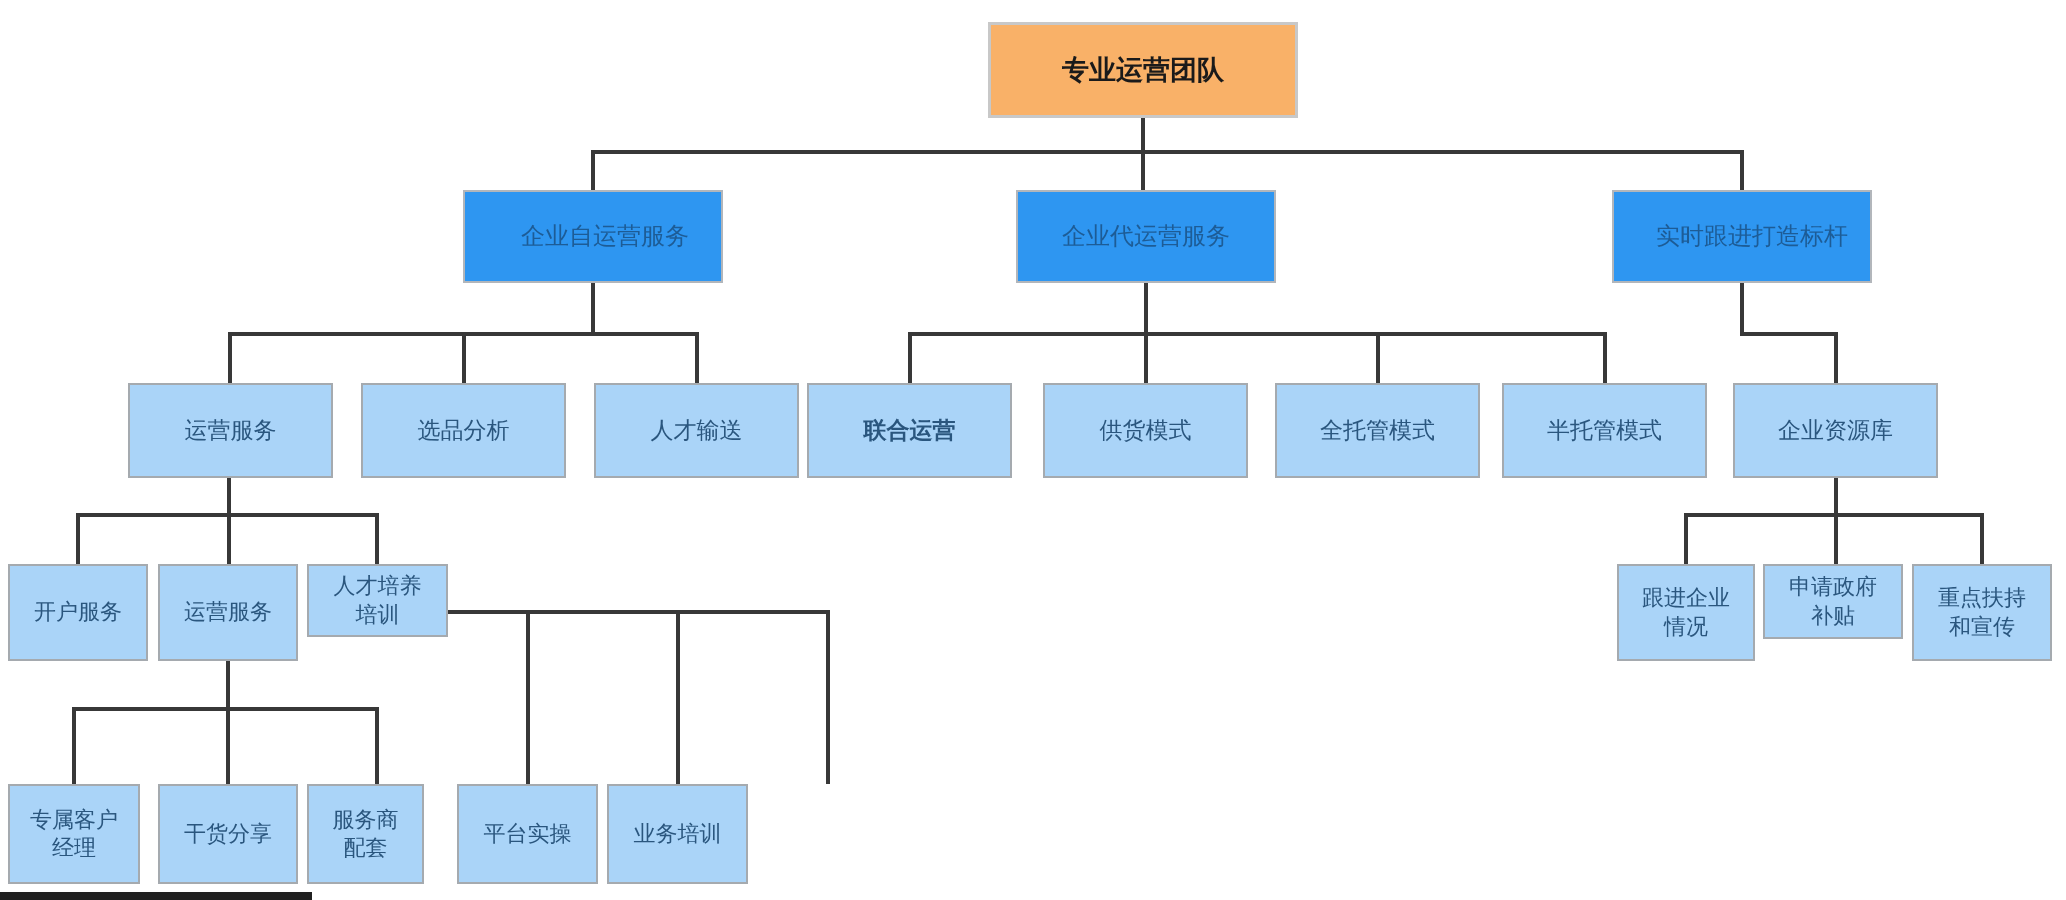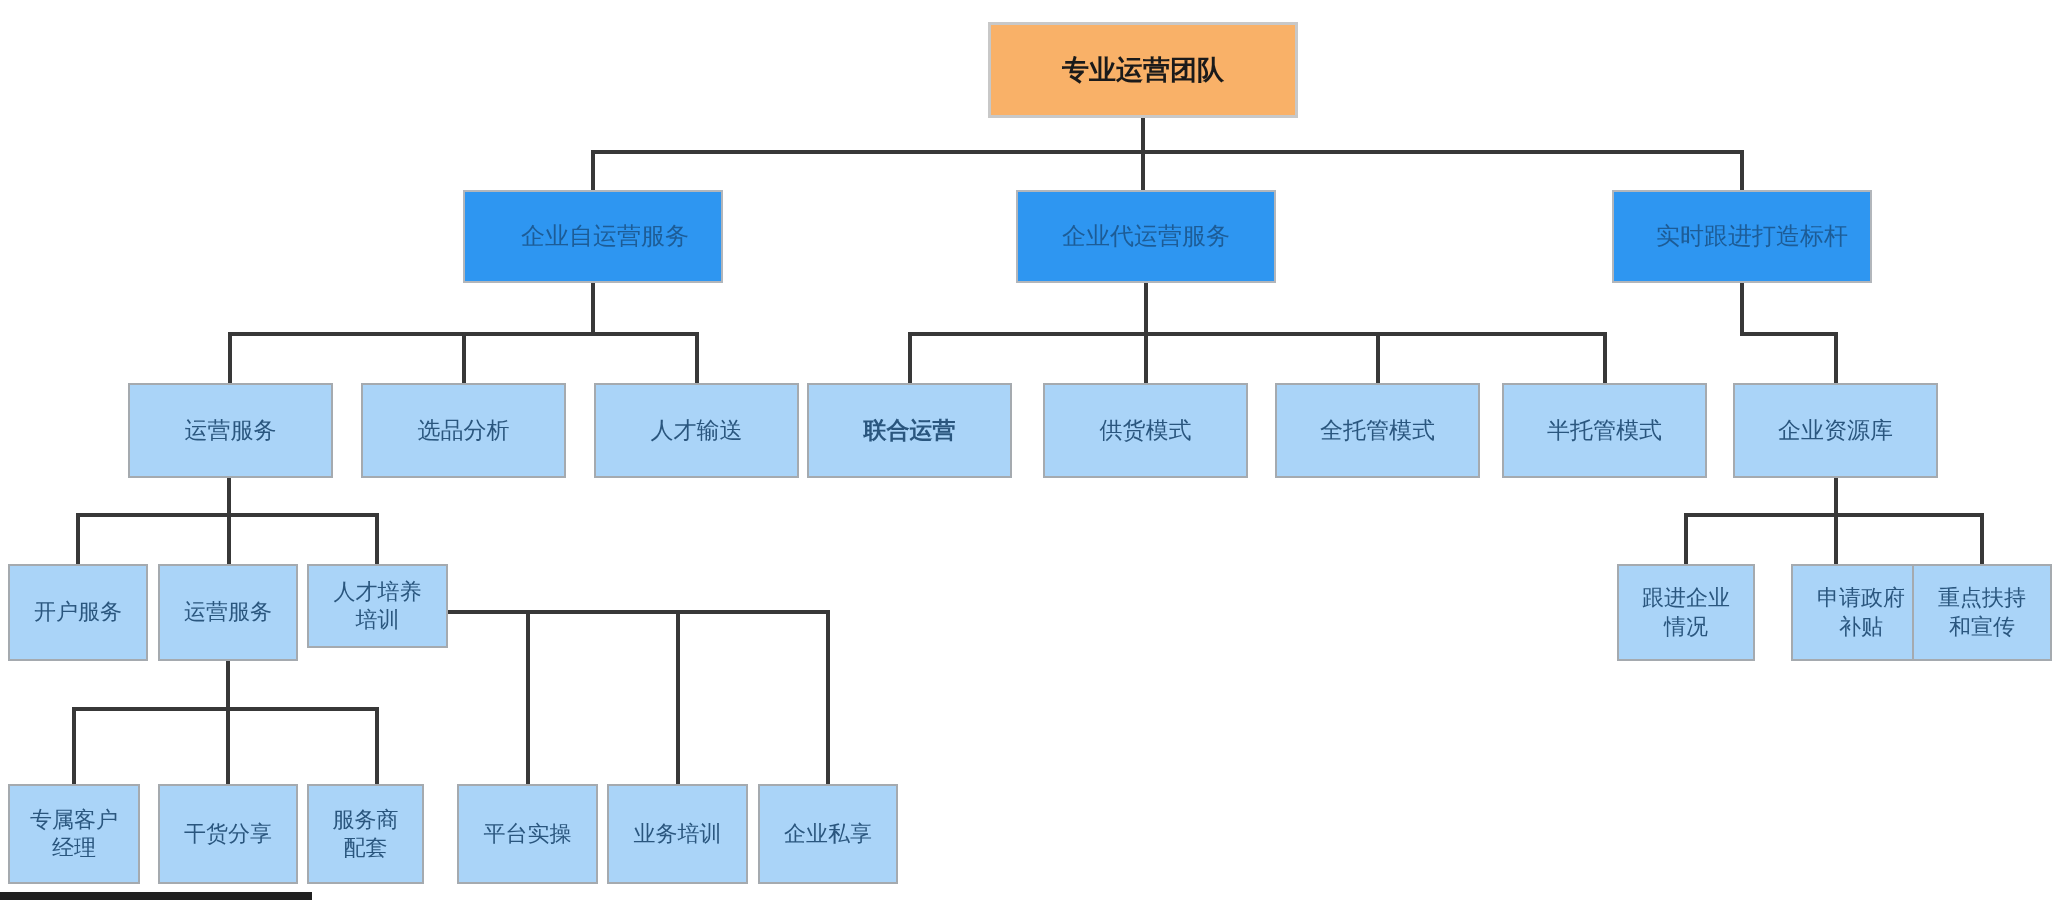--- a/index.html
+++ b/index.html
@@ -92,33 +92,32 @@
   <div class="box leaf" style="left:361px;top:383px;width:205px;height:95px;">选品分析</div>
   <div class="box leaf" style="left:594px;top:383px;width:205px;height:95px;">人才输送</div>
   <div class="box leaf" style="left:807px;top:383px;width:205px;height:95px;font-weight:bold;">联合运营</div>
   <div class="box leaf" style="left:1043px;top:383px;width:205px;height:95px;">供货模式</div>
   <div class="box leaf" style="left:1275px;top:383px;width:205px;height:95px;">全托管模式</div>
   <div class="box leaf" style="left:1502px;top:383px;width:205px;height:95px;">半托管模式</div>
   <div class="box leaf" style="left:1733px;top:383px;width:205px;height:95px;">企业资源库</div>
 
   <div class="box leaf sm" style="left:8px;top:564px;width:140px;height:97px;">开户服务</div>
   <div class="box leaf sm" style="left:158px;top:564px;width:140px;height:97px;">运营服务</div>
-  <div class="box leaf sm" style="left:307px;top:564px;width:141px;height:84px;">人才培养
+  <div class="box leaf sm" style="left:307px;top:564px;width:141px;height:73px;">人才培养
 培训</div>
   <div class="box leaf sm" style="left:1617px;top:564px;width:138px;height:97px;">跟进企业
 情况</div>
-  <div class="box leaf sm" style="left:1763px;top:564px;width:140px;height:97px;margin-left:28px;">申请政府
+  <div class="box leaf sm" style="left:1763px;top:564px;width:140px;height:75px;">申请政府
 补贴</div>
   <div class="box leaf sm" style="left:1912px;top:564px;width:140px;height:97px;">重点扶持
 和宣传</div>
 
   <div class="box leaf sm" style="left:8px;top:784px;width:132px;height:100px;">专属客户
 经理</div>
   <div class="box leaf sm" style="left:158px;top:784px;width:140px;height:100px;">干货分享</div>
   <div class="box leaf sm" style="left:307px;top:784px;width:117px;height:100px;">服务商
 配套</div>
   <div class="box leaf sm" style="left:457px;top:784px;width:141px;height:100px;">平台实操</div>
   <div class="box leaf sm" style="left:607px;top:784px;width:141px;height:100px;">业务培训</div>
-  <div class="box leaf sm" style="left:758px;top:784px;width:140px;height:100px;">企业私享</div>
 
   <div class="footer-bar" style="left:0;top:892px;width:312px;height:8px;"></div>
 
 </div>
 
 </body></html>

